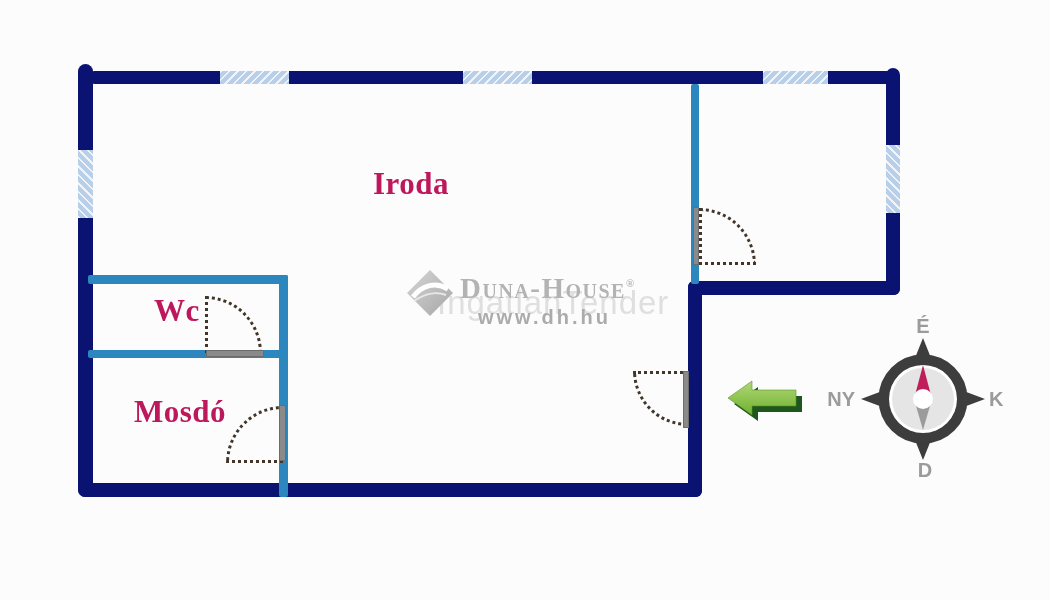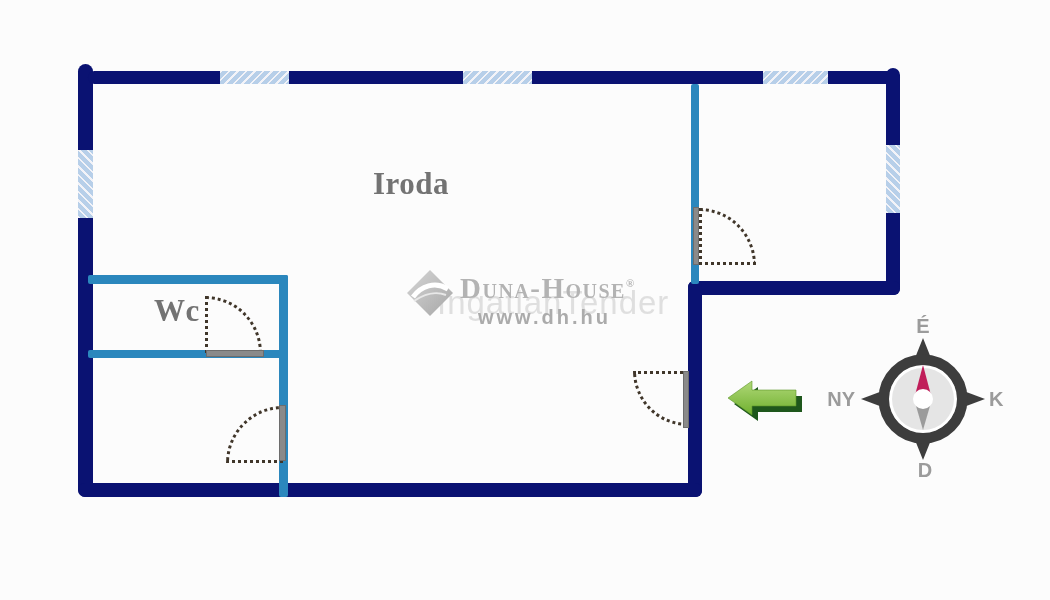--- a/index.html
+++ b/index.html
@@ -22,21 +22,21 @@
       border-top-right-radius:100%;}
   #arc-entry{left:633px;top:371px;width:55px;height:55px;
       border-bottom-left-radius:100%;border-right:none;}
   #arc-wc{left:205px;top:296px;width:57px;height:57px;
       border-top-right-radius:100%;border-bottom:none;}
   #arc-mosdo{left:226px;top:406px;width:57px;height:57px;
       border-top-left-radius:100%;border-right:none;}
   .leaf{position:absolute;background:#8a8a8a;border:1px solid #6d6d6d;box-sizing:border-box;}
 
   
-  .room-label{position:absolute;color:#737373;font-weight:bold;font-size:31px;
+  .room-label{position:absolute;color:#be185d;font-weight:bold;font-size:31px;
       letter-spacing:.5px;white-space:nowrap;}
   .caption{position:absolute;left:303px;top:513px;color:#141414;font-weight:bold;
       font-size:32px;letter-spacing:.5px;white-space:nowrap;}
 
   
   .wm-overlay{position:absolute;left:437px;top:284px;font-family:"Liberation Sans",sans-serif;
       font-size:33px;color:#c9c9c9;opacity:.55;letter-spacing:1px;white-space:nowrap;z-index:1;}
   .wm-brand{position:absolute;left:460px;top:272px;font-variant:small-caps;
       font-size:29px;color:#b3b3b3;font-weight:bold;letter-spacing:1.5px;white-space:nowrap;z-index:2;}
   .wm-brand sup{font-size:11px;vertical-align:super;}
@@ -90,20 +90,21 @@
   <div class="arc" id="arc-wc"></div>
   <div class="arc" id="arc-mosdo"></div>
 
   <div class="leaf" style="left:693px;top:207px;width:6px;height:58px;"></div>
   <div class="leaf" style="left:683px;top:371px;width:6px;height:57px;"></div>
   <div class="leaf" style="left:206px;top:350px;width:58px;height:7px;"></div>
   <div class="leaf" style="left:279px;top:405px;width:7px;height:56px;"></div>
 
   <div class="room-label" style="left:373px;top:166px;">Iroda</div>
   <div class="room-label" style="left:154px;top:293px;">Wc</div>
+  <div class="room-label" style="left:134px;top:394px;">Mosdó</div>
 
 
   <svg class="abs" style="left:718px;top:374px;" width="92" height="52">
     <defs>
       <linearGradient id="gArr" x1="0" y1="0" x2="0" y2="1">
         <stop offset="0" stop-color="#b0d878"></stop>
           <stop offset="1" stop-color="#6fb02e"></stop>
       </linearGradient>
     </defs>
     <polygon points="16,30 40,13 40,22 84,22 84,38 40,38 40,47" fill="#1e571c"></polygon>

